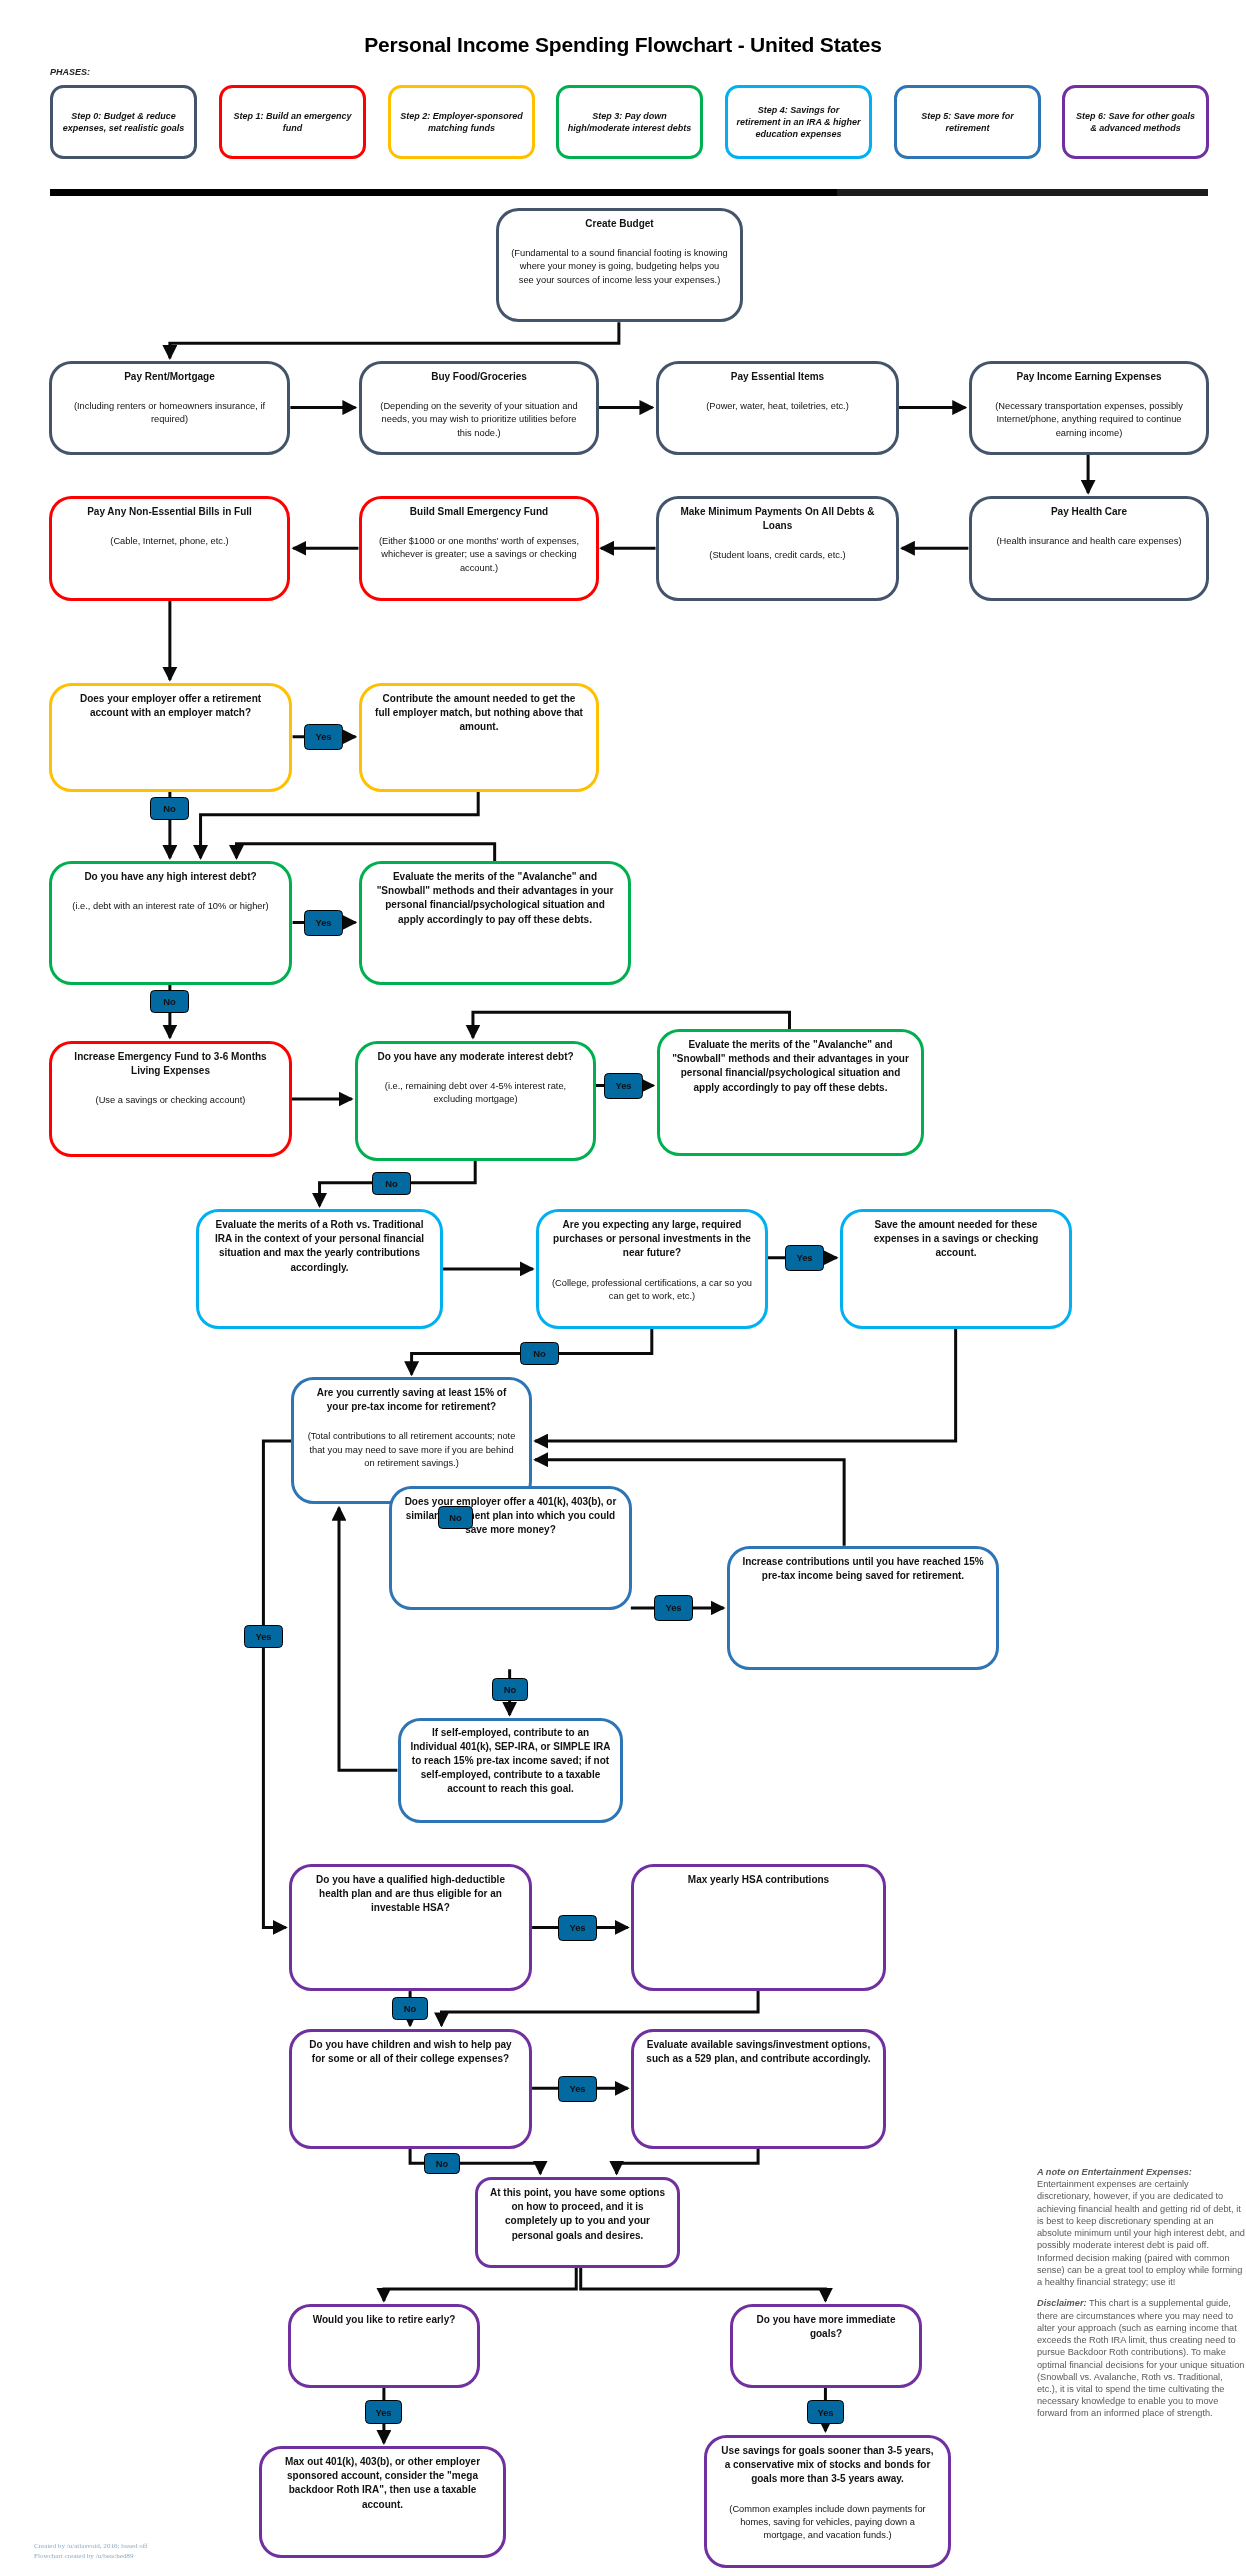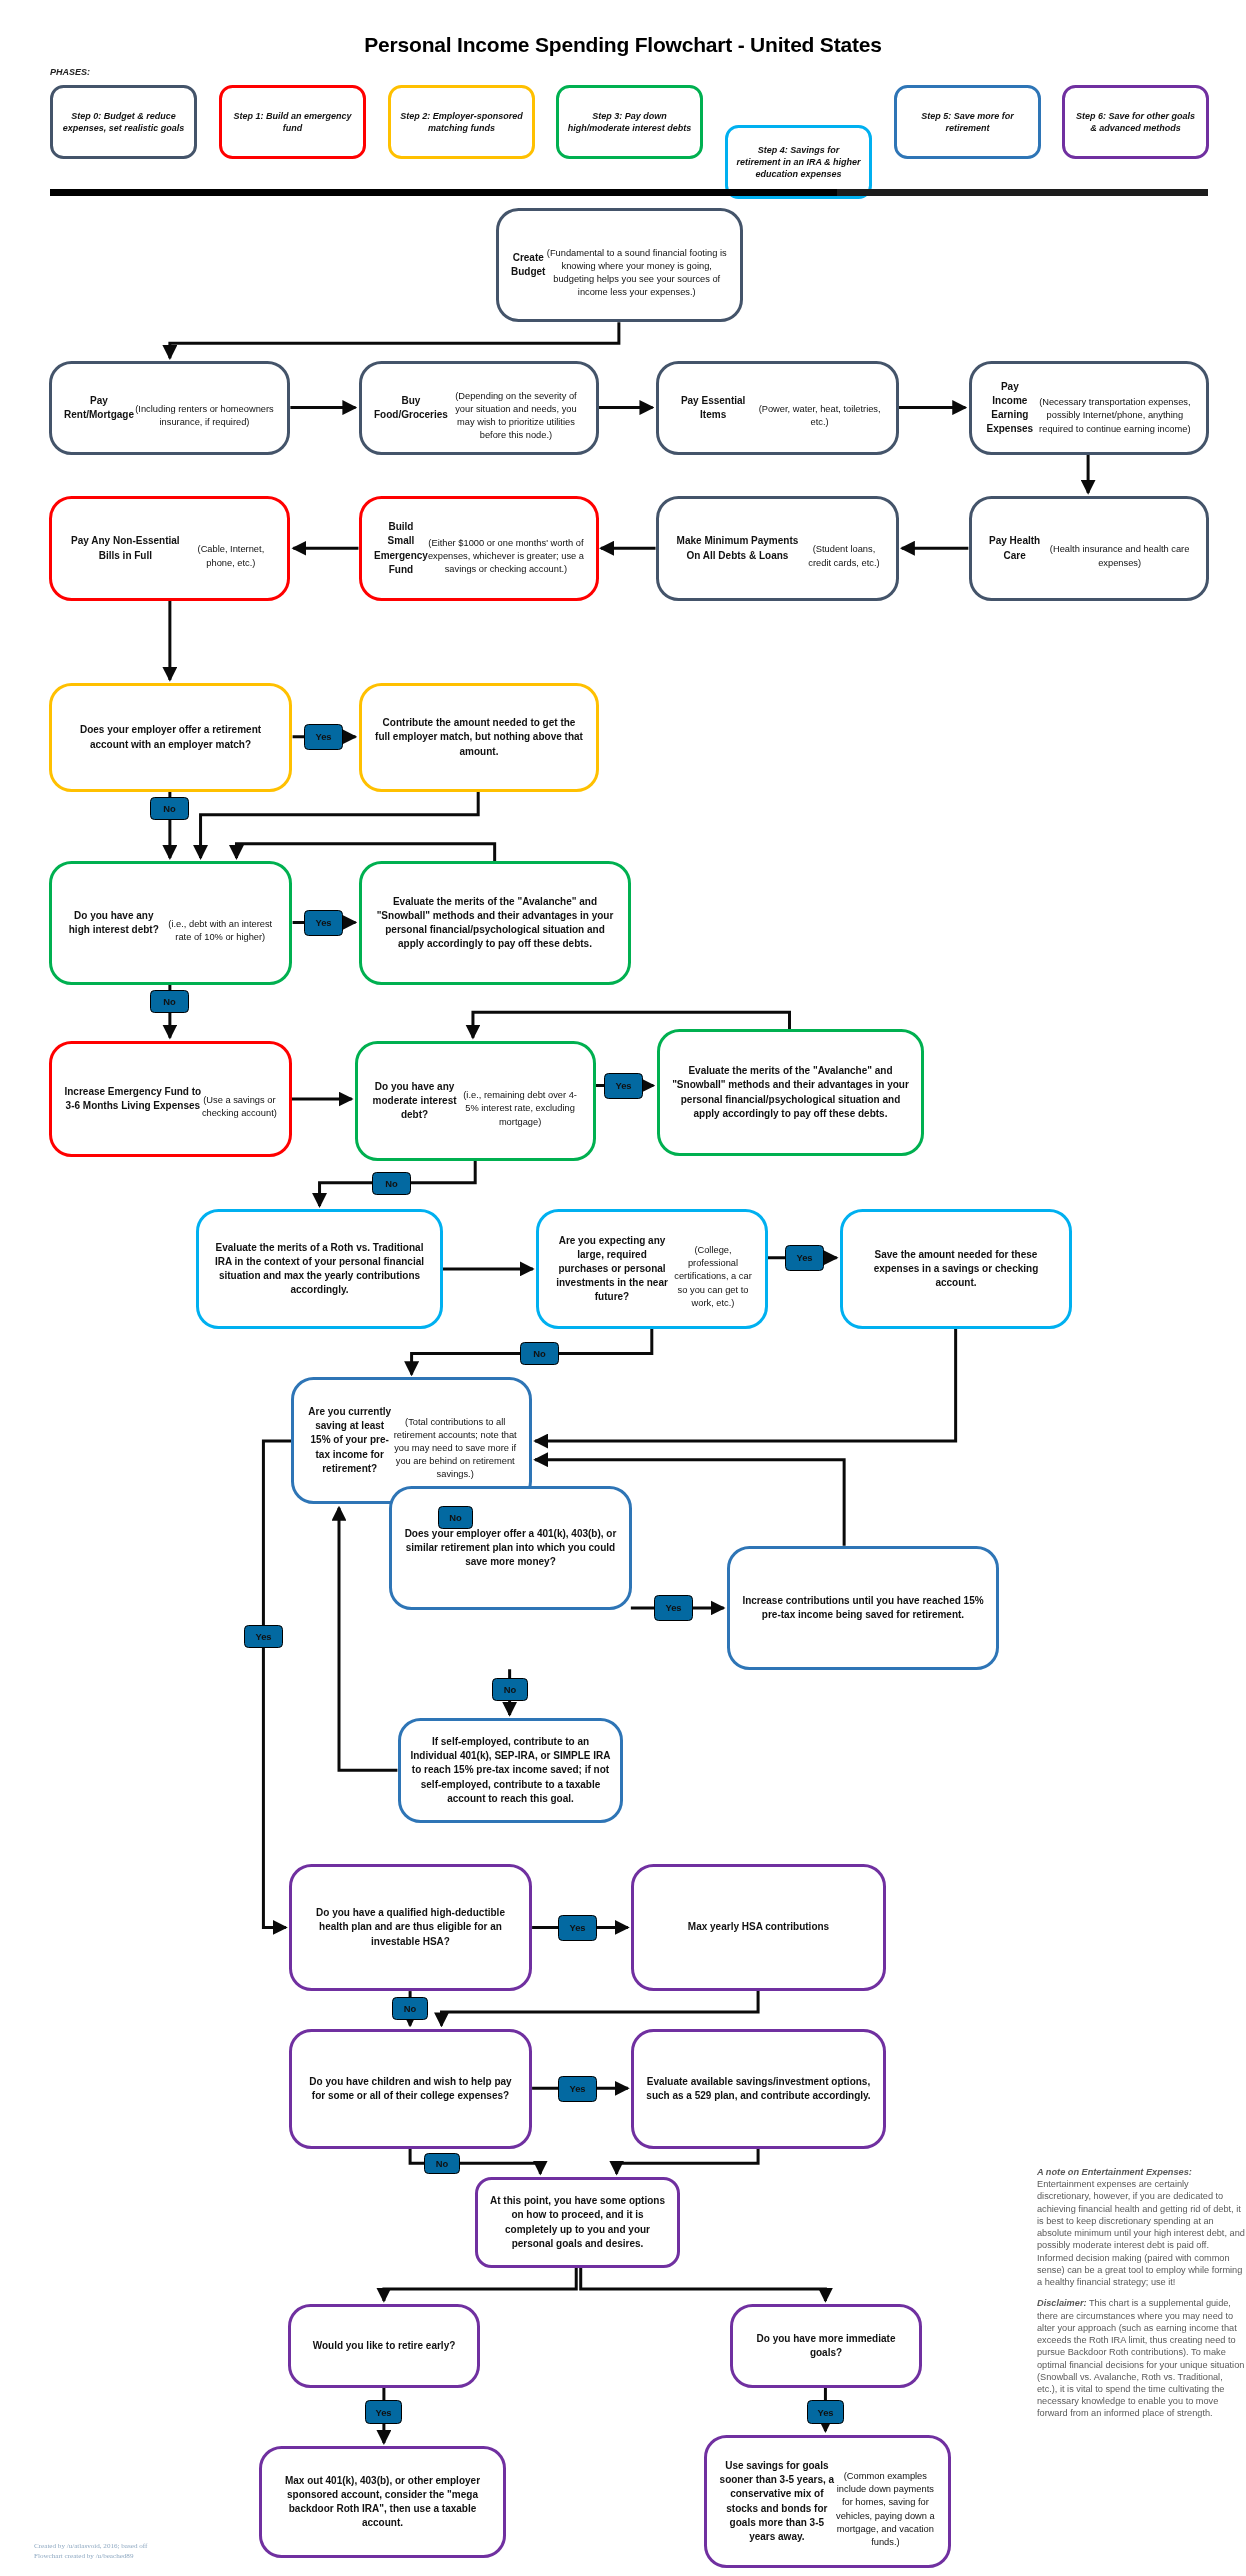--- a/index.html
+++ b/index.html
@@ -8,33 +8,33 @@
   #title{position:absolute;top:33px;left:0;width:100%;text-align:center;
          font-size:21px;font-weight:600;letter-spacing:-0.2px;color:#000;}
   #phases-label{position:absolute;left:50px;top:67px;font-size:9px;font-weight:bold;font-style:italic;color:#222;}
   .phase{position:absolute;top:85px;height:74px;width:147px;box-sizing:border-box;
          background:#fff;border:3px solid #444;border-radius:13.5px;
          display:flex;align-items:center;justify-content:center;text-align:center;
          font-size:9px;font-weight:bold;font-style:italic;padding:4.5px 7.5px;line-height:1.35;}
   #bar{position:absolute;left:50px;top:189px;width:1158px;height:6.7px;
        background:linear-gradient(to right,#000 0 68%,#1c1c1c 68% 100%);}
   .node{position:absolute;box-sizing:border-box;background:#fff;border-radius:22.5px;
-        display:flex;justify-content:center;align-items:center;
+        display:flex;flex-direction:column;align-items:center;
         text-align:center;padding:6px 12px;line-height:1.42;z-index:1;}
   .nt{font-weight:bold;font-size:10px;}
   .nb{font-size:9.3px;margin-top:16px;}
   .slate{border:3.7px solid #44546A;}
   .red{border:3.7px solid #FF0000;}
   .gold{border:3.7px solid #FFC000;}
   .green{border:3.7px solid #00B050;}
   .cyan{border:3.7px solid #00B0F0;}
   .blue{border:3.7px solid #2E75B6;}
   .purple{border:3.7px solid #7030A0;}
   .pslate{border-color:#44546A;} .pred{border-color:#FF0000;} .pgold{border-color:#FFC000;}
-  .pgreen{border-color:#00B050;} .pcyan{border-color:#00B0F0;margin-top:40px;} .pblue{border-color:#2E75B6;}
+  .pgreen{border-color:#00B050;} .pcyan{border-color:#00B0F0;} .pblue{border-color:#2E75B6;}
   .ppurple{border-color:#7030A0;}
   .lab{position:absolute;box-sizing:border-box;background:#0369a1;border:1.9px solid #000;
        border-radius:4.5px;display:flex;align-items:center;justify-content:center;
        font-size:9.4px;font-weight:bold;z-index:2;}
   #wires{position:absolute;left:0;top:0;z-index:0;}
   #sidenote{position:absolute;left:1037px;top:2166px;width:208px;color:#595959;
             font-size:9.2px;line-height:1.33;}
   #sidenote p{margin:0 0 9px 0;}
   .nh{font-weight:bold;font-style:italic;}
   #credits{position:absolute;left:34px;top:2542px;font-size:7.1px;line-height:1.35;color:#8fa9c2;font-family:Liberation Serif, serif;}

